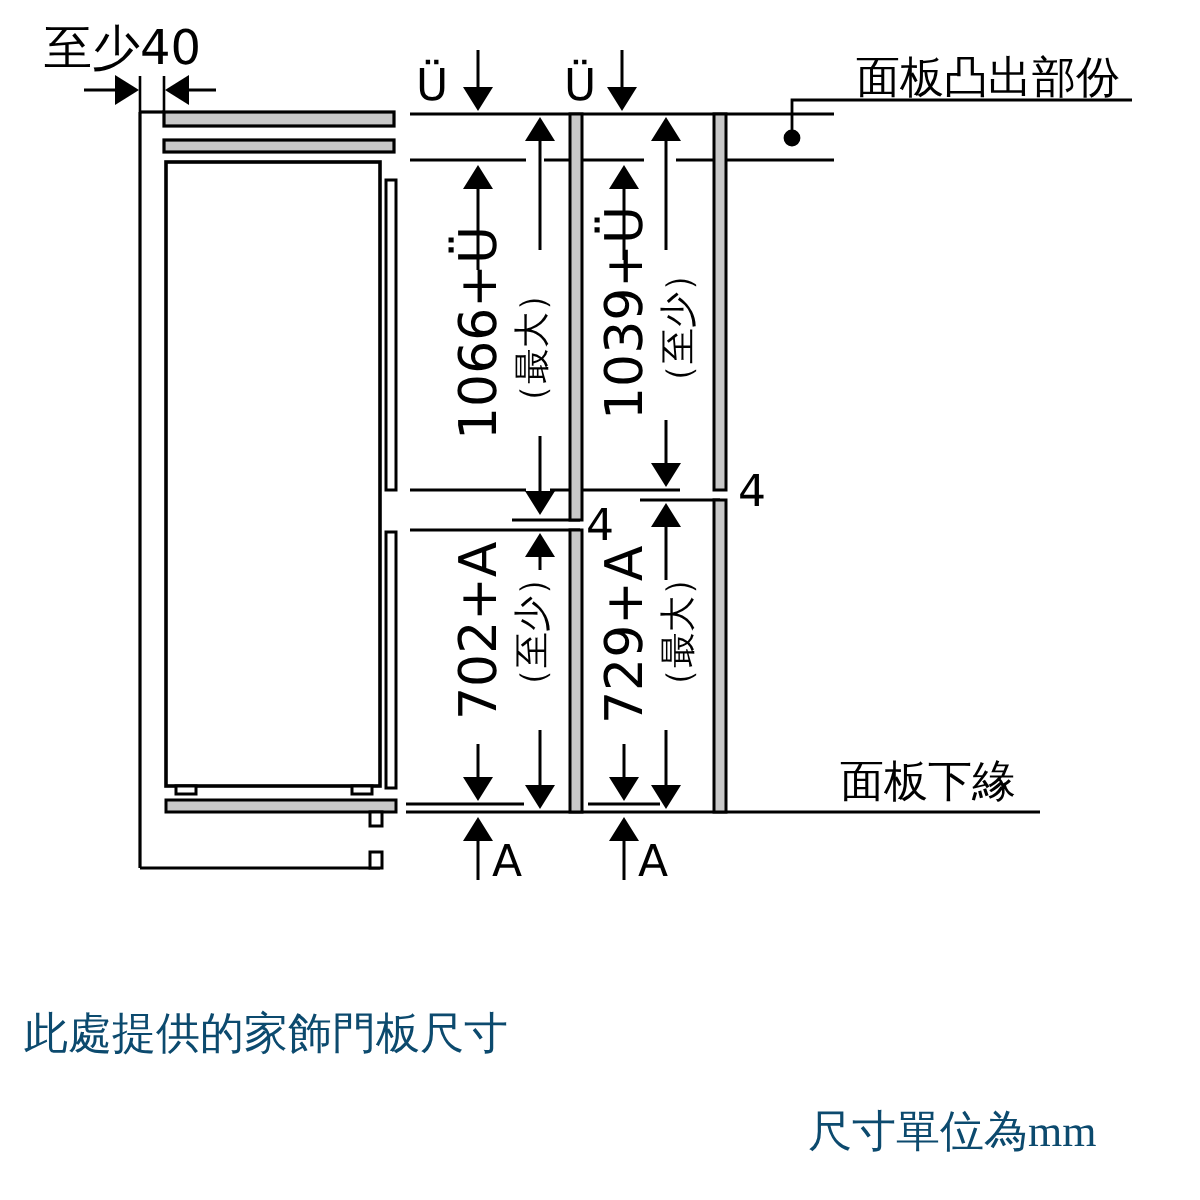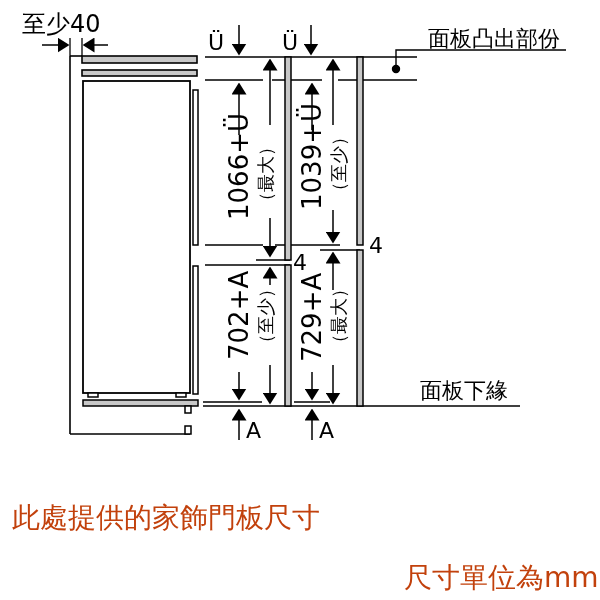--- a/index.html
+++ b/index.html
@@ -1,19 +1,19 @@
 <!DOCTYPE html>
 <html><head>
   <meta charset="utf-8">
   <style>
     html, body { margin: 0; padding: 0; background: #ffffff; }
     body { width: 600px; height: 600px; position: relative; overflow: hidden; font-family: "DejaVu Sans", sans-serif; color: #000; }
     svg { position: absolute; left: 0; top: 0; }
     .txt { font-family: "DejaVu Sans", sans-serif; fill: #000; }
-    .note { position: absolute; font-size: 28px; line-height: 31px; color: #c2410c; font-family: "DejaVu Sans", sans-serif; }
+    .note { position: absolute; font-size: 22px; line-height: 31px; color: #0c4a6e; font-family: "DejaVu Sans", sans-serif; }
   </style>
 </head>
 <body>
 
 <svg width="600" height="600" viewBox="0 0 600 600">
   <defs>
     <marker id="ah" markerWidth="8" markerHeight="10" refX="7" refY="5" orient="auto">
       <path d="M0,0 L8,5 L0,10 z" fill="#000"></path>
     </marker>
   </defs>
@@ -133,13 +133,13 @@
   <g transform="translate(321,362) rotate(-90)">
     <text class="txt" x="0" y="0" font-size="26">729+A</text>
     <text class="txt" x="10" y="24" font-size="18">（最大）</text>
   </g>
   <text class="txt" x="319" y="438" font-size="22">A</text>
 </svg>
 
 <div class="note" style="left:12px; top:502px;">
   <div>此處提供的家飾門板尺寸</div>
 </div>
-<div class="note" style="left:404px; top:562px;">尺寸單位為mm</div>
+<div class="note" style="left:404px; top:550px;font-family:Liberation Serif, serif;">尺寸單位為mm</div>
 
 </body></html>

